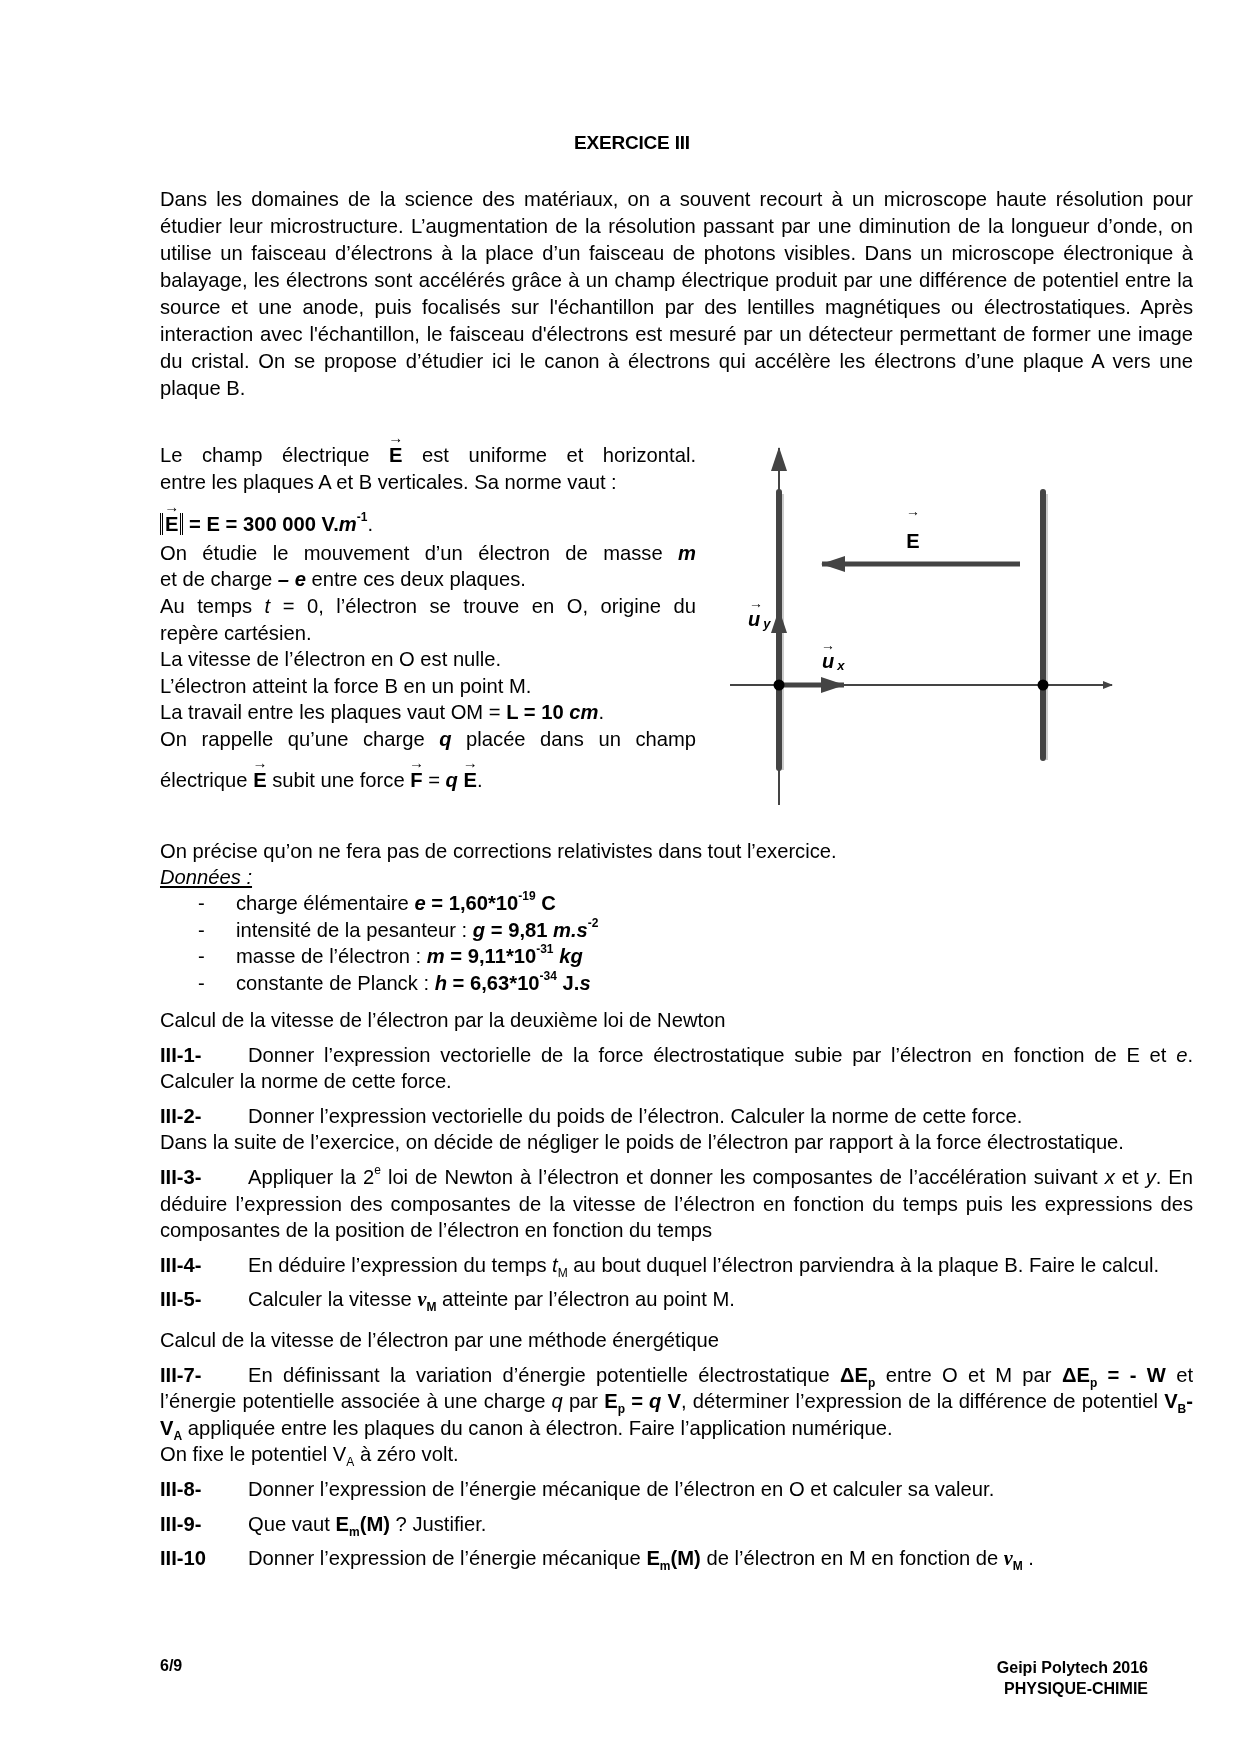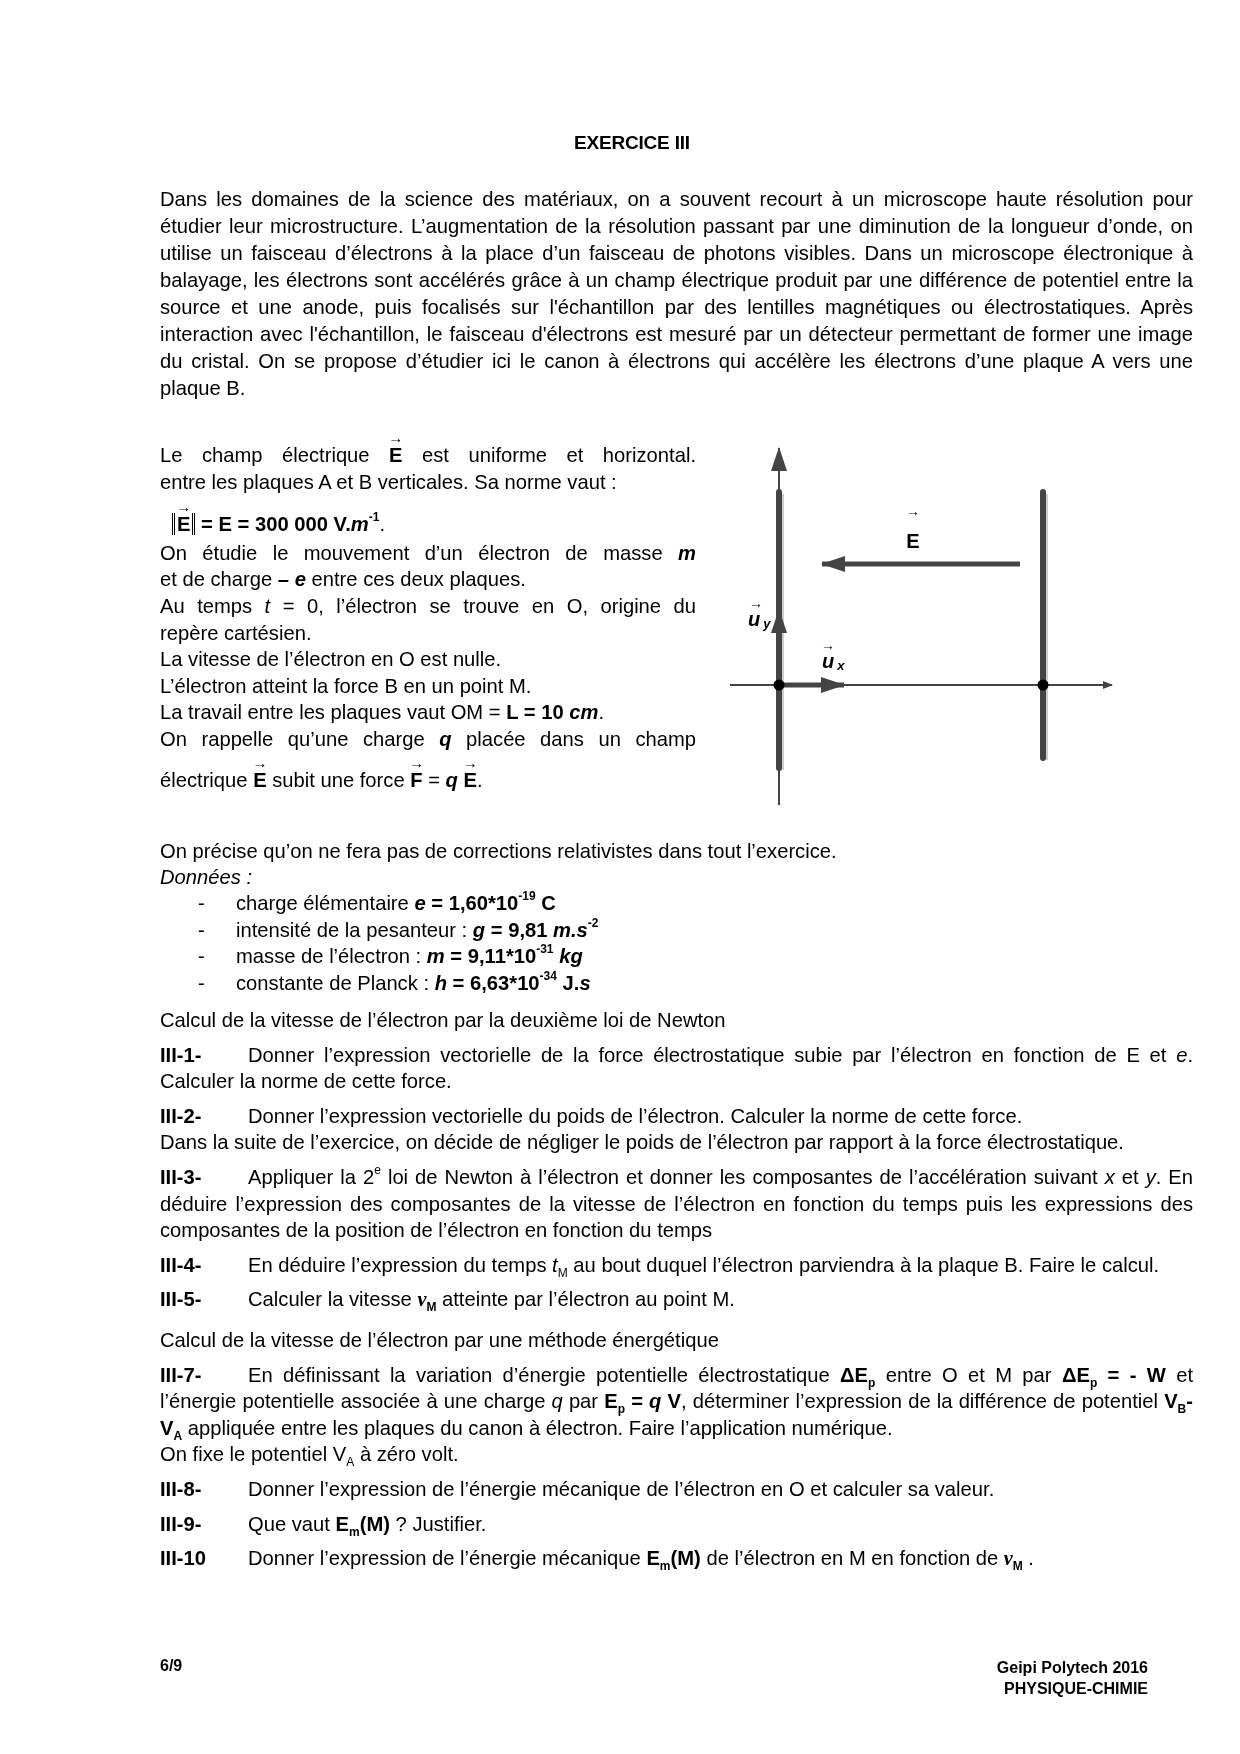--- a/index.html
+++ b/index.html
@@ -42,21 +42,21 @@
 
 <div class="page">
 
   <div class="title">EXERCICE III</div>
 
   <div class="para intro">Dans les domaines de la science des matériaux, on a souvent recourt à un microscope  haute résolution pour étudier leur microstructure. L’augmentation de la résolution passant par une diminution de la longueur d’onde, on utilise un faisceau d’électrons à la place d’un faisceau de photons visibles. Dans un microscope électronique à balayage, les électrons sont accélérés grâce à un champ électrique produit par une différence de potentiel entre la source et une anode, puis focalisés sur l'échantillon par des lentilles magnétiques ou électrostatiques. Après interaction avec l'échantillon, le faisceau d'électrons est mesuré par un détecteur permettant de former une image du cristal. On se propose d’étudier ici le canon à électrons qui accélère les électrons d’une plaque A vers une plaque B.</div>
 
   <div class="left-col">
     <div class="jl"><span>Le champ électrique </span><span class="vec">E</span><span> est uniforme et horizontal.</span></div>
     <div>entre les plaques A et B verticales. Sa norme vaut :</div>
-    <div style="margin-top:16px; font-weight:bold;margin-left:12px;"><span class="norm"><span class="vec">E</span></span><span> = E = 300 000 V.</span><span class="i">m</span><sup>-1</sup><span style="font-weight:normal">.</span></div>
+    <div style="margin-top:16px; font-weight:bold;"><span class="norm"><span class="vec">E</span></span><span> = E = 300 000 V.</span><span class="i">m</span><sup>-1</sup><span style="font-weight:normal">.</span></div>
     <div style="margin-top:2px;" class="jl"><span>On étudie le mouvement d’un électron de masse </span><span class="bi">m</span></div>
     <div><span>et de charge  </span><span class="bi">– e</span><span> entre ces deux plaques.</span></div>
     <div class="jl"><span>Au temps </span><span class="i">t</span><span> = 0, l’électron se trouve en O, origine du</span></div>
     <div>repère cartésien.</div>
     <div>La vitesse de l’électron en O est nulle.</div>
     <div>L’électron atteint la force B en un point M.</div>
     <div><span>La travail entre les plaques vaut OM = </span><span class="b">L = 10 </span><span class="bi">cm</span><span>.</span></div>
     <div class="jl"><span>On rappelle qu’une charge </span><span class="bi">q</span><span> placée dans un champ</span></div>
     <div style="margin-top:14px;"><span>électrique </span><span class="vec">E</span><span>  subit une force </span><span class="vec">F</span><span> = </span><span class="bi">q</span> <span class="vec">E</span><span>.</span></div>
   </div>
@@ -92,21 +92,21 @@
 
     <text x="201" y="86" font-family="Liberation Sans, sans-serif" font-size="14" text-anchor="middle">→</text>
     <text x="201" y="118" font-family="Liberation Sans, sans-serif" font-size="20" font-weight="bold" text-anchor="middle">E</text>
     <text x="44" y="178" font-family="Liberation Sans, sans-serif" font-size="14" text-anchor="middle">→</text>
     <text x="36" y="196" font-family="Liberation Sans, sans-serif" font-size="20" font-weight="bold" font-style="italic"><tspan>u</tspan><tspan dx="3" dy="2" font-size="13">y</tspan></text>
     <text x="116" y="220" font-family="Liberation Sans, sans-serif" font-size="14" text-anchor="middle">→</text>
     <text x="110" y="238" font-family="Liberation Sans, sans-serif" font-size="20" font-weight="bold" font-style="italic"><tspan>u</tspan><tspan dx="3" dy="2" font-size="13">x</tspan></text>
   </svg>
 
   <div class="para after">On précise qu’on ne fera pas de corrections relativistes dans tout l’exercice.</div>
-  <div class="para" style="top:864px;"><span class="i" style="">Données :</span></div>
+  <div class="para" style="top:864px;"><span class="i" style="text-decoration:underline;">Données :</span></div>
 
   <div class="data-list">
     <div class="row">
         <span class="dash">-</span>
         <span><span>charge élémentaire </span><span class="bi">e</span><span class="b"> = 1,60*10</span><sup class="b">-19</sup><span class="b"> C</span></span>
       </div>
     <div class="row">
         <span class="dash">-</span>
         <span><span>intensité de la pesanteur : </span><span class="bi">g</span><span class="b"> = 9,81 </span><span class="bi">m.s</span><sup class="b">-2</sup></span>
       </div>

